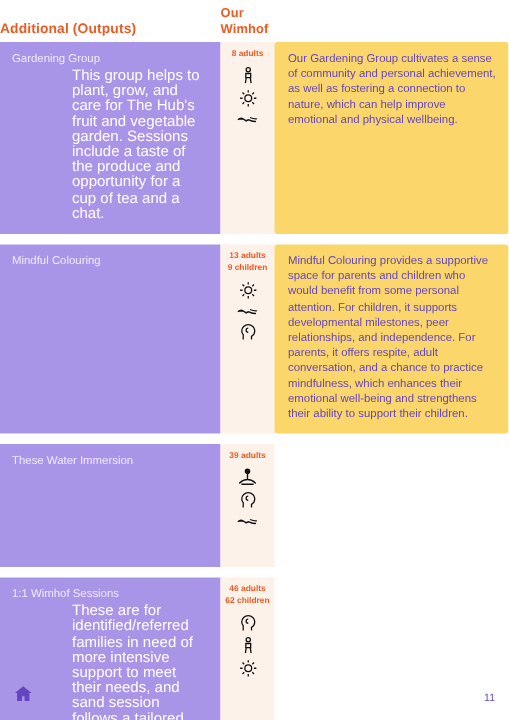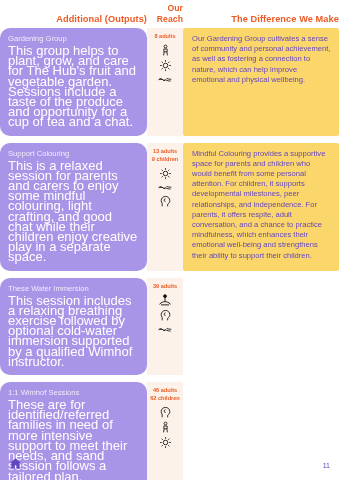--- a/index.html
+++ b/index.html
@@ -22,21 +22,21 @@
     display: flex;
     align-items: flex-end;
     height: 28px;
     padding-top: 6px;
   }
   .hcell {
     color: #ec5b24;
     font-weight: bold;
     font-size: 9.2px;
     letter-spacing: .1px;
-    text-align: right;
+    text-align: left;
     line-height: 10.5px;
     padding-bottom: 4px;
   }
   .hcell-activities { width: 147px; }
   .hcell-reach      { width: 36px; font-size: 8.6px; }
   .hcell-difference { width: 156px; }
 
   
   .table { display: flex; flex-direction: column; }
 
@@ -44,32 +44,33 @@
     display: flex;
     align-items: stretch;
     margin-bottom: 7px;
   }
 
   .col-activity {
     width: 147px;
     background: #a995e8;
     color: #ffffff;
     padding: 6px 8px 8px 8px;
-    border-radius: 10px;
+    border-radius: 0;
   }
   .activity-title {
     font-size: 7.6px;
     line-height: 10px;
     margin-bottom: 2px;
     color: #f0ebfb;
   }
   .activity-body {
-    font-size: 13px;
+    font-size: 10px;
     line-height: 10.2px;
     color: #ffffff;
+    margin-left: 40px;
   }
 
   .col-reach {
     width: 36px;
     background: #fdf2ea;
     display: flex;
     flex-direction: column;
     align-items: center;
     padding-top: 5px;
     gap: 1px;
@@ -124,23 +125,22 @@
 </style>
 </head>
 <body>
 
 <div class="page">
 
   <div class="header-row">
     <div class="hcell hcell-activities">Additional (Outputs)</div>
     <div class="hcell hcell-reach">
       <div>Our</div>
-      <div>Reach</div>
-    </div>
-    <div class="hcell hcell-difference">The Difference We Make</div>
+      <div>Wimhof</div>
+    </div>
   </div>
 
   <div class="table">
 
     <div class="row row-1">
       <div class="col-activity">
         <div class="activity-title">Gardening Group</div>
         <div class="activity-body">This group helps to plant, grow, and care for The Hub's fruit and vegetable garden. Sessions include a taste of the produce and opportunity for a cup of tea and a chat.</div>
       </div>
       <div class="col-reach">
@@ -165,22 +165,21 @@
               <path d="M13 7.5c3 1.5 6 2.5 9 2M15 5c2.5 1 5 1.8 8 1.6"></path>
             </svg>
           </span>
         </div>
       </div>
       <div class="col-difference">Our Gardening Group cultivates a sense of community and personal achievement, as well as fostering a connection to nature, which can help improve emotional and physical wellbeing.</div>
     </div>
 
     <div class="row row-2">
       <div class="col-activity">
-        <div class="activity-title">Support Colouring</div>
-        <div class="activity-body">This is a relaxed session for parents and carers to enjoy some mindful colouring, light crafting, and good chat while their children enjoy creative play in a separate space.</div>
+        <div class="activity-title">Mindful Colouring</div>
       </div>
       <div class="col-reach">
         <div class="reach-num">13 adults</div>
         <div class="reach-num">9 children</div>
         <div class="reach-icons">
           <span>
             <svg width="13" height="13" viewBox="0 0 24 24" fill="none" stroke="#111" stroke-width="1.6">
               <circle cx="12" cy="12" r="4.2"></circle>
               <path d="M12 2v3M12 19v3M2 12h3M19 12h3M4.9 4.9l2.1 2.1M17 17l2.1 2.1M19.1 4.9 17 7M7 17l-2.1 2.1"></path>
             </svg>
@@ -198,21 +197,20 @@
             </svg>
           </span>
         </div>
       </div>
       <div class="col-difference">Mindful Colouring provides a supportive space for parents and children who would benefit from some personal attention. For children, it supports developmental milestones, peer relationships, and independence. For parents, it offers respite, adult conversation, and a chance to practice mindfulness, which enhances their emotional well-being and strengthens their ability to support their children.</div>
     </div>
 
     <div class="row row-3">
       <div class="col-activity">
         <div class="activity-title">These Water Immersion</div>
-        <div class="activity-body">This session includes a relaxing breathing exercise followed by optional cold-water immersion supported by a qualified Wimhof instructor.</div>
       </div>
       <div class="col-reach">
         <div class="reach-num">39 adults</div>
         <div class="reach-icons">
           <span>
             <svg width="14" height="13" viewBox="0 0 24 22" fill="none" stroke="#111" stroke-width="1.6">
               <circle cx="12" cy="3.6" r="2.4" fill="#111"></circle>
               <path d="M12 7v5M3 17c3-3 6-4 9-4s6 1 9 4" stroke-linecap="round"></path>
               <path d="M5 18.5h14"></path>
             </svg>

